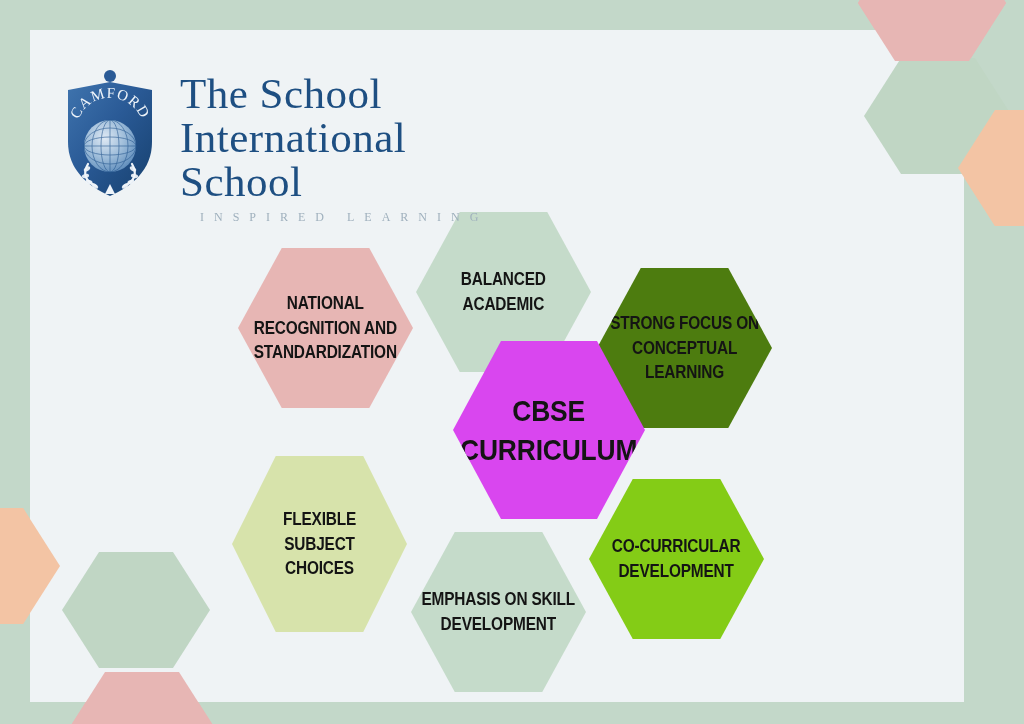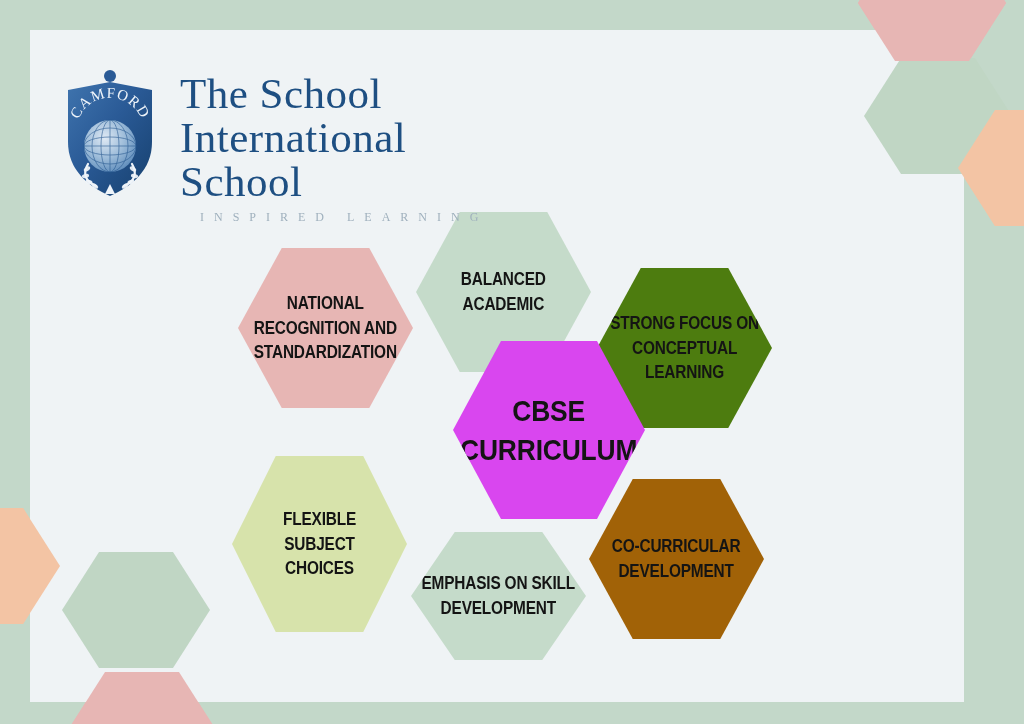--- a/index.html
+++ b/index.html
@@ -161,23 +161,23 @@
     <div class="hex-label">CBSE
 CURRICULUM</div>
   </div>
 
   <div class="hex hex-sm" style="left:232px;top:456px;width:175px;height:176px;background:#d7e3ab;">
     <div class="hex-label">FLEXIBLE
 SUBJECT
 CHOICES</div>
   </div>
 
-  <div class="hex hex-sm" style="left:411px;top:532px;width:175px;height:128px;background:#c5dbca;">
+  <div class="hex hex-sm" style="left:411px;top:532px;width:175px;height:160px;background:#c5dbca;">
     <div class="hex-label">EMPHASIS ON SKILL
 DEVELOPMENT</div>
   </div>
 
-  <div class="hex hex-sm" style="left:589px;top:479px;width:175px;height:160px;background:#a16207;">
+  <div class="hex hex-sm" style="left:589px;top:479px;width:175px;height:160px;background:#84cc16;">
     <div class="hex-label">CO-CURRICULAR
 DEVELOPMENT</div>
   </div>
 
 </div>
 
 </body></html>

